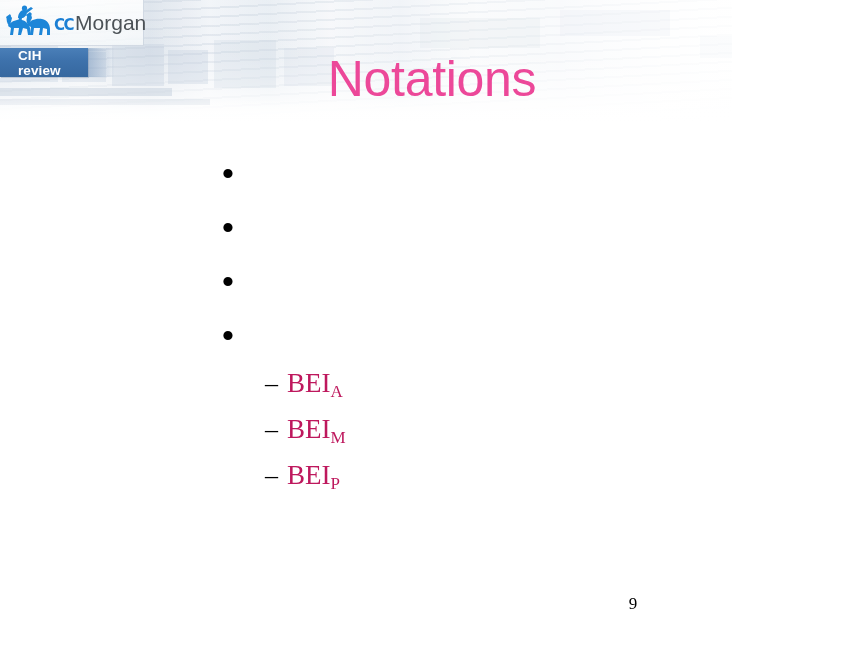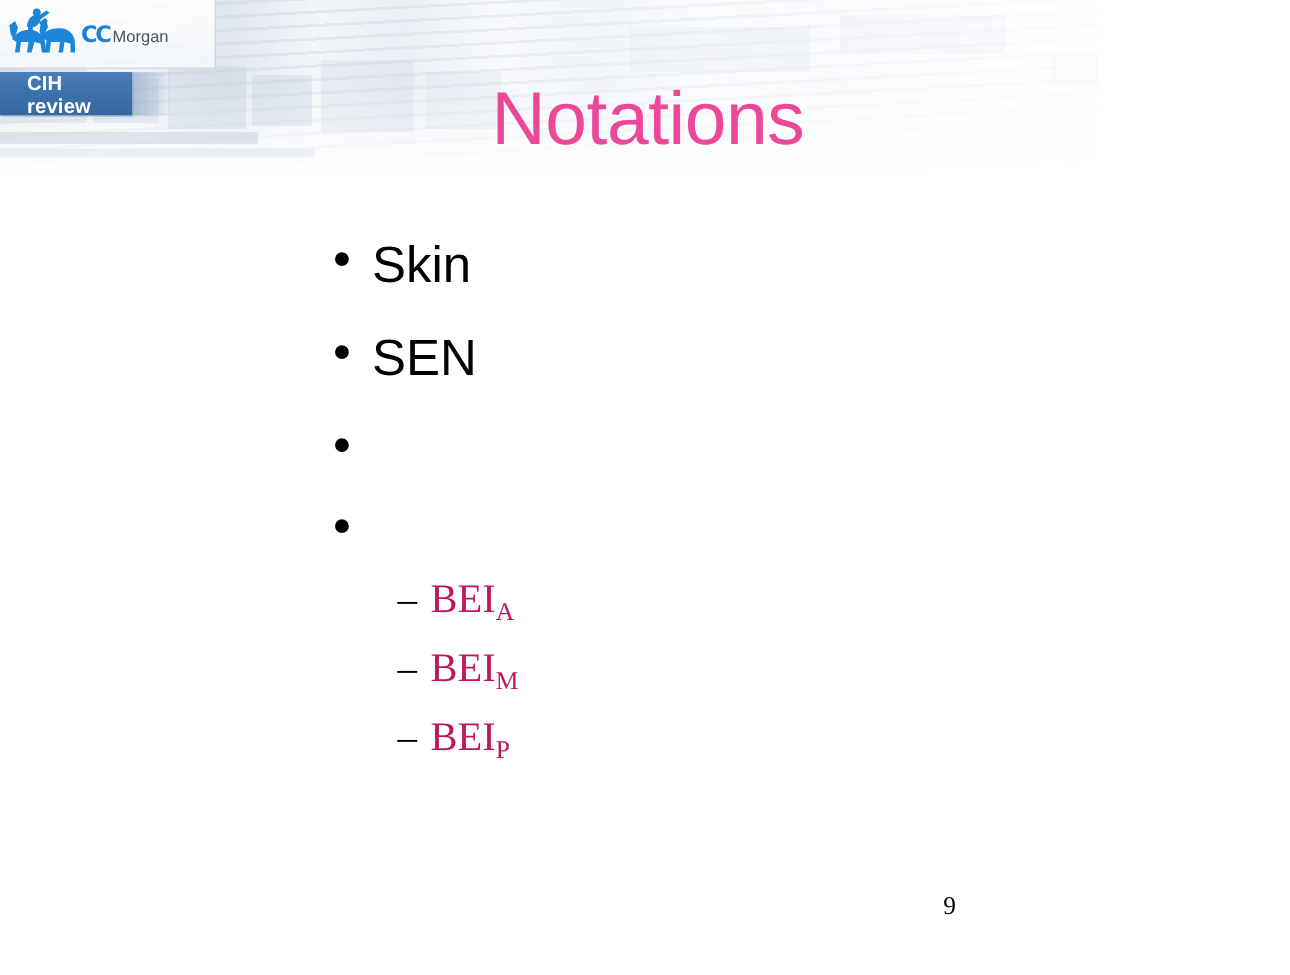--- a/index.html
+++ b/index.html
@@ -106,21 +106,21 @@
   }
   .logo-cc {
     font-family: "DejaVu Sans", sans-serif;
     font-size: 15px;
     font-weight: 700;
     color: #1b7fd4;
     letter-spacing: -1.5px;
   }
   .logo-morgan {
     font-family: "Liberation Sans", sans-serif;
-    font-size: 11px;
+    font-size: 21px;
     font-weight: 400;
     color: #4c5257;
     margin-left: 2px;
   }
 
   
   .section-tab {
     position: absolute;
     left: 0;
     top: 48px;
@@ -293,26 +293,24 @@
   <div class="section-tab">
     <span class="section-tab-label">CIH review</span>
   </div>
 
   <div class="slide-title">Notations</div>
 
   <div class="body-area">
 
     <div class="bullet-row">
       <span class="bullet-mark">•</span>
-      <span class="bullet-text">Skin</span>
     </div>
 
     <div class="bullet-row">
       <span class="bullet-mark">•</span>
-      <span class="bullet-text">SEN</span>
     </div>
 
     <div class="bullet-row">
       <span class="bullet-mark">•</span>
     </div>
 
     <div class="bullet-row">
       <span class="bullet-mark">•</span>
     </div>
 

